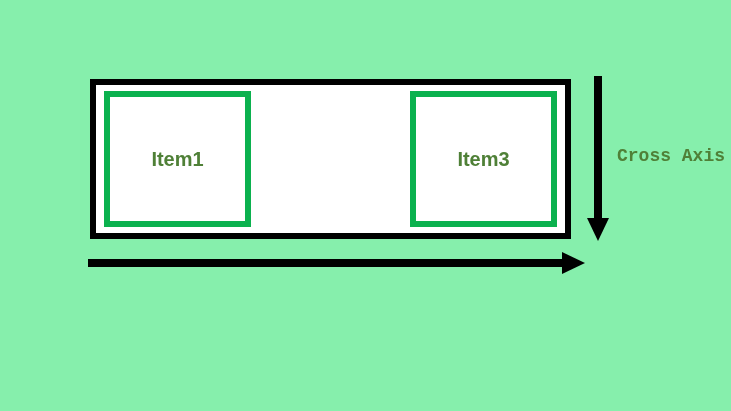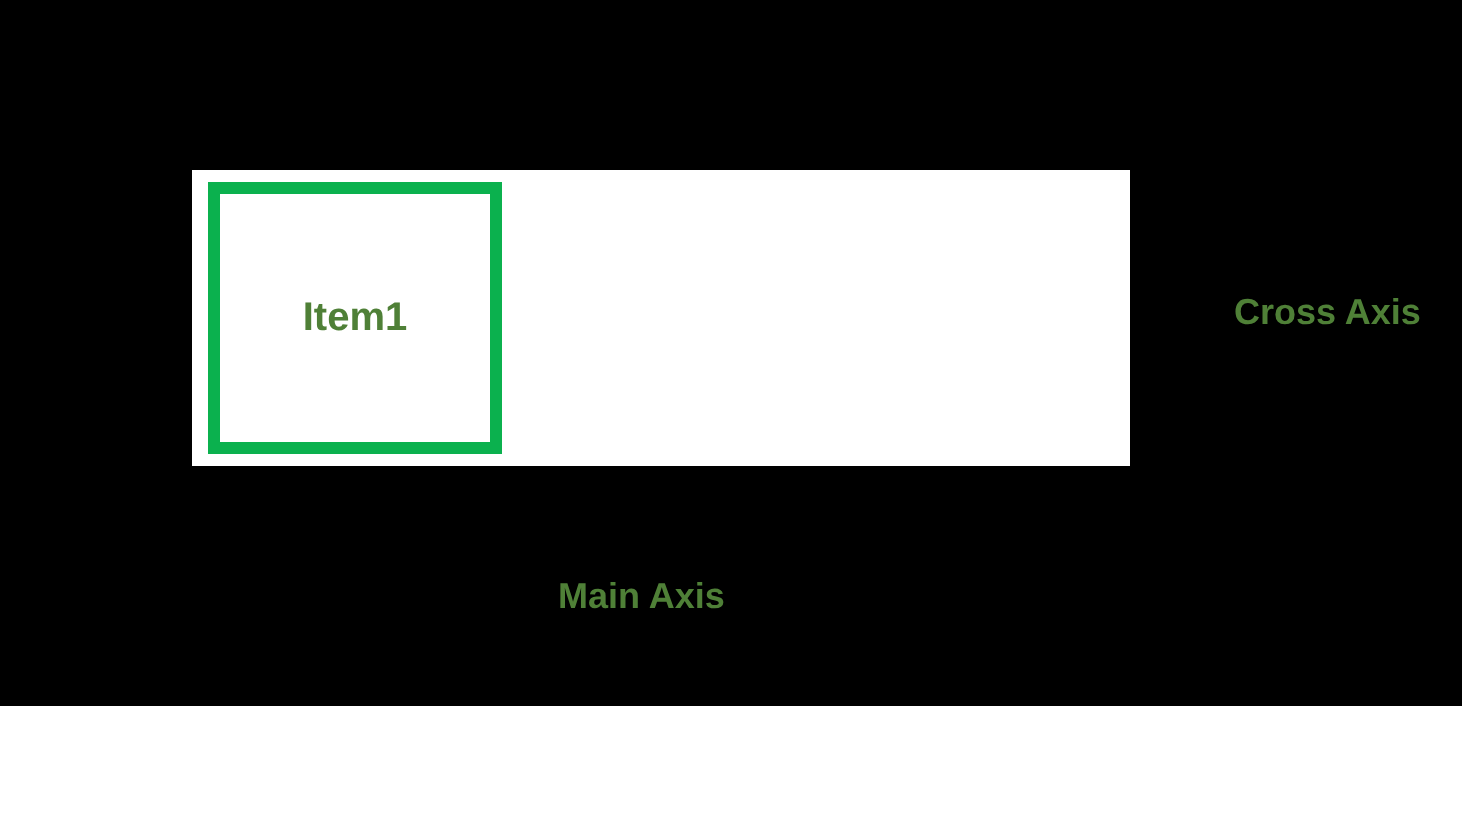--- a/index.html
+++ b/index.html
@@ -7,22 +7,22 @@
     margin: 0;
     padding: 0;
     background: #ffffff;
   }
   body {
     font-family: "Liberation Sans", sans-serif;
   }
   #canvas {
     position: relative;
     width: 731px;
-    height: 353px;
-    background: #000000;
+    height: 411px;
+    background: #86efac;
     overflow: hidden;
   }
 
   
   .flex-container {
     position: absolute;
     left: 90px;
     top: 79px;
     width: 481px;
     height: 160px;
@@ -74,21 +74,21 @@
     width: 500px;
     height: 28px;
   }
 
   
   .axis-label {
     position: absolute;
     color: #4F8037;
     font-size: 18px;
     font-weight: bold;
-    font-family: Liberation Sans, sans-serif;
+    font-family: Liberation Mono, monospace;
     white-space: nowrap;
     line-height: 1;
   }
   .cross-axis-label {
     left: 617px;
     top: 147px;
   }
   .main-axis-label {
     left: 279px;
     top: 289px;
@@ -99,34 +99,36 @@
 
 <div id="canvas">
 
   <div class="flex-container">
 
     <div class="flex-item">
       <span class="flex-item-label">Item1</span>
     </div>
 
 
+    <div class="flex-item">
+      <span class="flex-item-label">Item3</span>
+    </div>
 
   </div>
 
   <div class="cross-axis-arrow">
     <svg width="30" height="168" viewBox="0 0 30 168">
       <rect x="11" y="0" width="8" height="145" fill="#000000"></rect>
       <polygon points="4,142 26,142 15,165" fill="#000000"></polygon>
     </svg>
   </div>
 
   <span class="axis-label cross-axis-label">Cross Axis</span>
 
   <div class="main-axis-arrow">
     <svg width="500" height="28" viewBox="0 0 500 28">
       <rect x="0" y="9" width="478" height="8" fill="#000000"></rect>
       <polygon points="474,2 474,24 497,13" fill="#000000"></polygon>
     </svg>
   </div>
 
-  <span class="axis-label main-axis-label">Main Axis</span>
 
 </div>
 
 </body></html>

